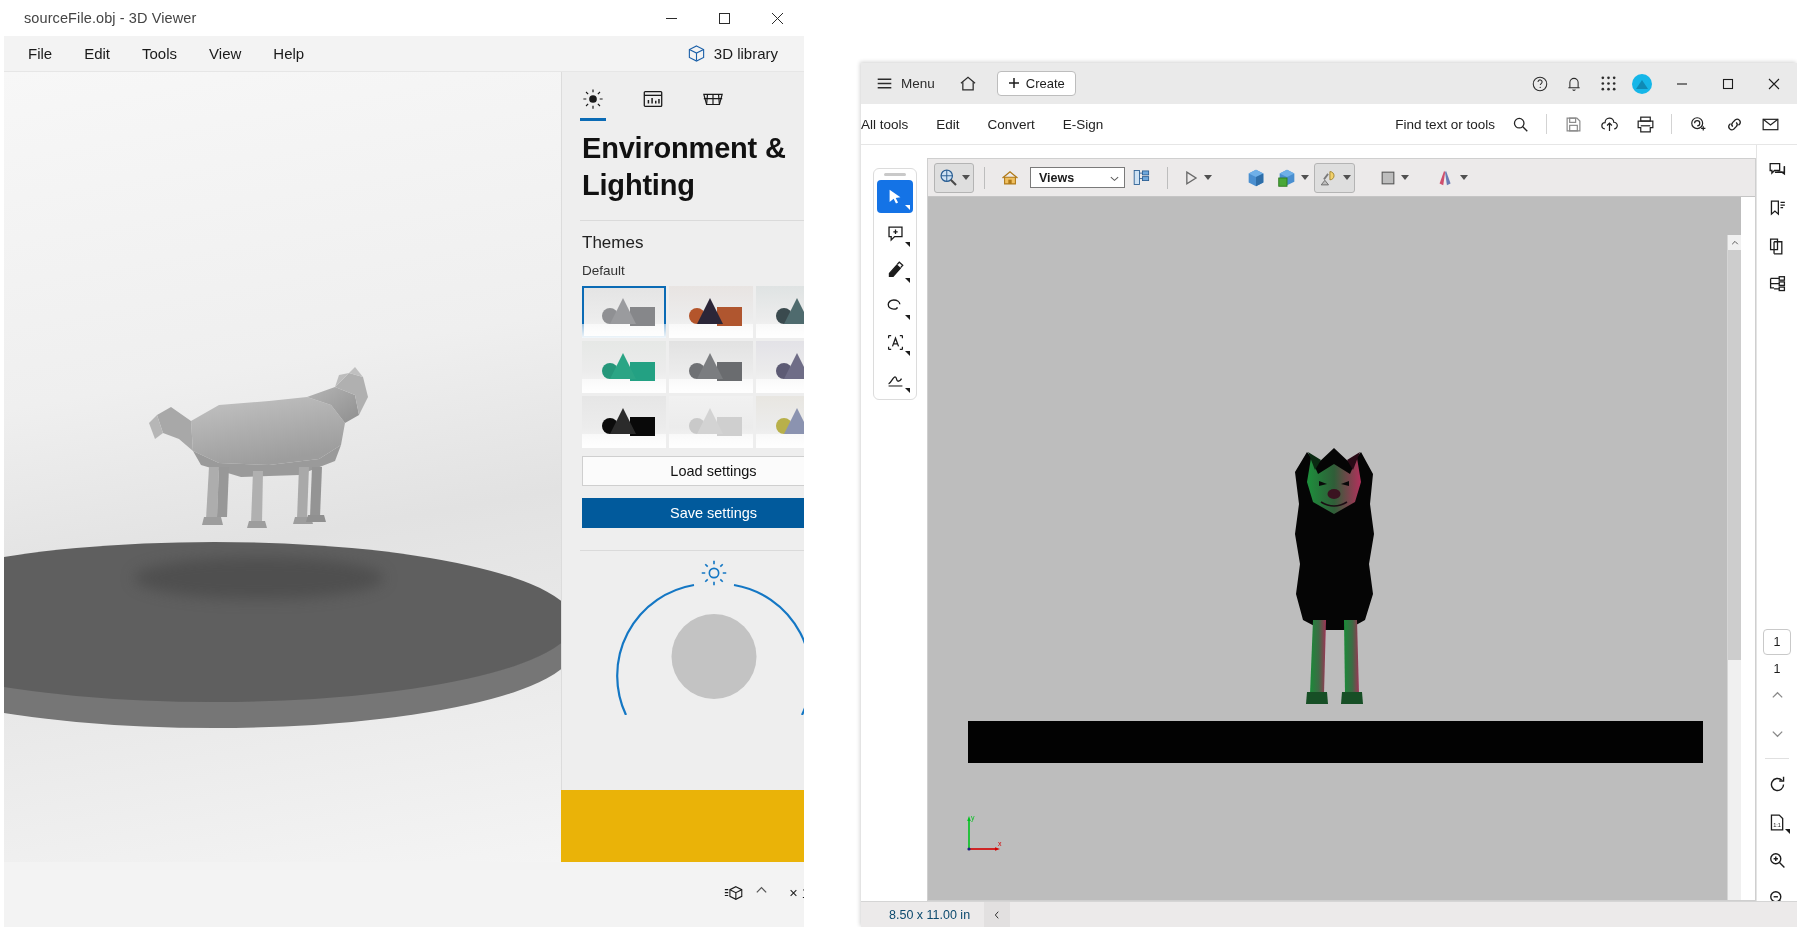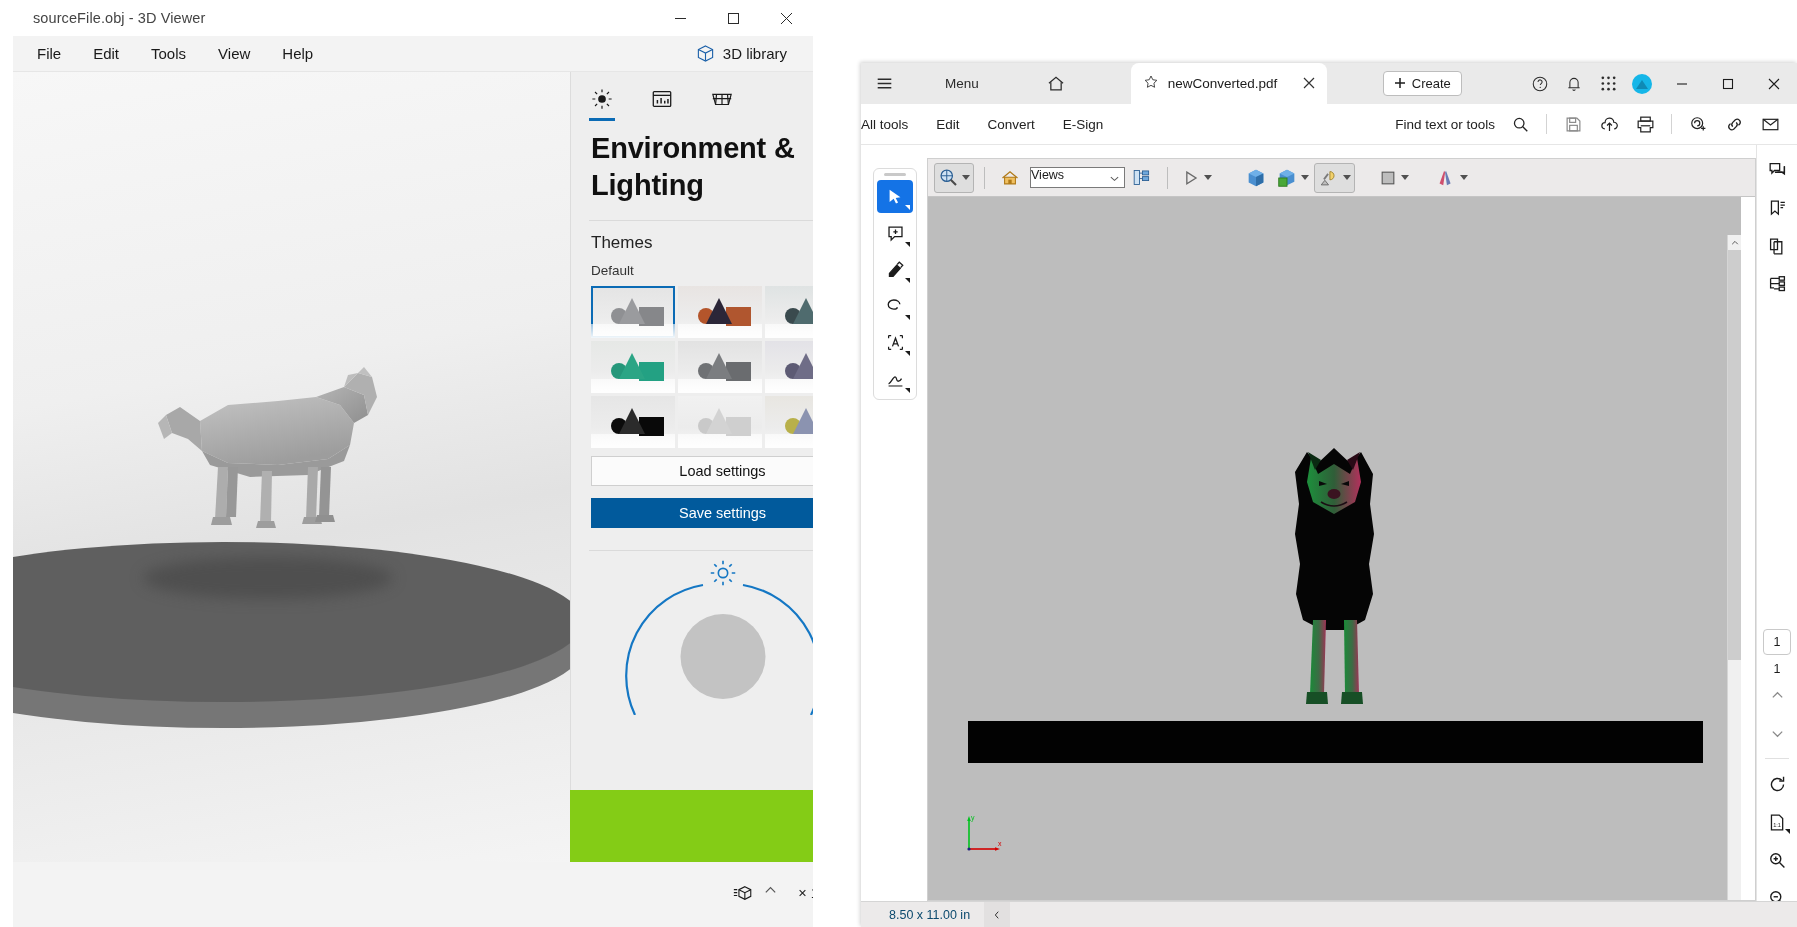--- a/index.html
+++ b/index.html
@@ -6,22 +6,22 @@
   html,body { width:1797px; height:927px; overflow:hidden; }
   body {
     font-family: "Liberation Sans", sans-serif;
     background:#ffffff;
     position:relative;
     -webkit-font-smoothing:antialiased;
   }
 
   
   #viewer-window{
-    position:absolute; left:13px; top:0; width:800px; height:927px;
-    background:#84cc16; overflow:hidden;
+    position:absolute; left:4px; top:0; width:800px; height:927px;
+    background:#eab308; overflow:hidden;
   }
   #viewer-titlebar{
     height:36px; background:#ffffff; display:flex; align-items:center;
     position:relative;
   }
   #viewer-title{
     font-size:14.5px; color:#444; margin-left:20px; letter-spacing:.1px;
   }
   .win-btns{ position:absolute; right:0; top:0; display:flex; height:36px;}
   .win-btn{ width:53px; height:36px; display:flex; align-items:center; justify-content:center;
@@ -148,21 +148,21 @@
   .vs-lbl{ font-size:14.5px; color:#1a1a1a; }
 
   
   #acro-window{
     position:absolute; left:861px; top:63px; width:936px; height:864px;
     background:#ffffff; box-shadow:-1px -1px 4px rgba(0,0,0,.18);
     overflow:hidden;
   }
   #acro-tabbar{
     height:41px; background:#eaeaea; display:flex; align-items:center;
-    position:relative; padding-left:10px;gap:44px;
+    position:relative; padding-left:10px;
   }
   #hamburger{ width:26px;height:26px; display:flex;align-items:center;justify-content:center; }
   #menu-lbl{ font-size:13.5px; color:#2c2c2c; margin-left:4px; }
   #home-ic{ width:34px;height:30px; display:flex;align-items:center;justify-content:center; margin-left:16px;}
   #pdf-tab{
     margin-left:14px; height:41px; background:#fff; border-radius:8px 8px 0 0;
     display:flex; align-items:center; padding:0 8px 0 12px; gap:9px; min-width:196px;
   }
   #pdf-tab-name{ font-size:13.5px; color:#1c1c1c; }
   #tab-close{ margin-left:auto; padding:2px 4px; color:#333;}
@@ -214,22 +214,22 @@
     display:flex; align-items:center; padding:0 6px; gap:2px;
   }
   .tb-btn{ height:30px; min-width:30px; display:flex; align-items:center; justify-content:center;
     padding:0 3px; border-radius:3px; }
   .tb-btn.pressed{ background:#dedede; border:1px solid #b4b4b4; }
   .tb-caret{ width:0;height:0;border-left:4px solid transparent;border-right:4px solid transparent;
      border-top:5px solid #505050; margin-left:3px; }
   .tb-sep{ width:1px; height:22px; background:#bdbdbd; margin:0 8px; }
   #views-combo{
     width:95px; height:21px; border:1px solid #7a7a7a; background:#fff;
-    display:flex; align-items:flex-start; font-size:12.5px; color:#1a1a1a; padding-left:0;
-    position:relative; margin-left:3px;
+    display:flex; align-items:center; font-size:12.5px; color:#1a1a1a; padding-left:8px;
+    position:relative; margin-left:3px;font-weight:bold;
   }
   #views-combo .cb-arrow{ position:absolute; right:4px; top:5px; }
 
   #pdf-canvas{
     position:absolute; left:0; top:38px; right:14px; bottom:0; background:#bdbdbd; overflow:hidden;
   }
   #pdf-dog{
     position:absolute; left:calc(50% - 58px); top:237px; width:115px; height:288px;
   }
   #pdf-ground{
@@ -506,33 +506,20 @@
           <path d="M2 5h16M2 10h16M2 15h16"></path>
         </svg>
     </div>
     <span id="menu-lbl">Menu</span>
     <div id="home-ic">
       <svg width="20" height="20" viewBox="0 0 24 24" fill="none" stroke="#2c2c2c" stroke-width="1.5">
         <path d="M3.5 11L12 4l8.5 7"></path>
           <path d="M5.8 10v9h12.4v-9"></path>
       </svg>
     </div>
-    <div id="pdf-tab">
-      <span>
-        <svg width="16" height="16" viewBox="0 0 24 24" fill="none" stroke="#3a3a3a" stroke-width="1.4">
-          <path d="M12 3l2.7 5.6 6.1.9-4.4 4.3 1 6.1-5.4-2.9-5.4 2.9 1-6.1L3.2 9.5l6.1-.9z"></path>
-        </svg>
-      </span>
-      <span id="pdf-tab-name">newConverted.pdf</span>
-      <span id="tab-close">
-        <svg width="12" height="12" viewBox="0 0 12 12" stroke="#333" stroke-width="1.2">
-            <path d="M1 1l10 10M11 1L1 11"></path>
-          </svg>
-      </span>
-    </div>
     <div id="create-btn">
       <span>
         <svg width="12" height="12" viewBox="0 0 12 12" stroke="#1c1c1c" stroke-width="1.5">
             <path d="M6 1v10M1 6h10"></path>
           </svg>
       </span>
       <span id="create-lbl">Create</span>
     </div>
 
     <div id="acro-tab-right">

